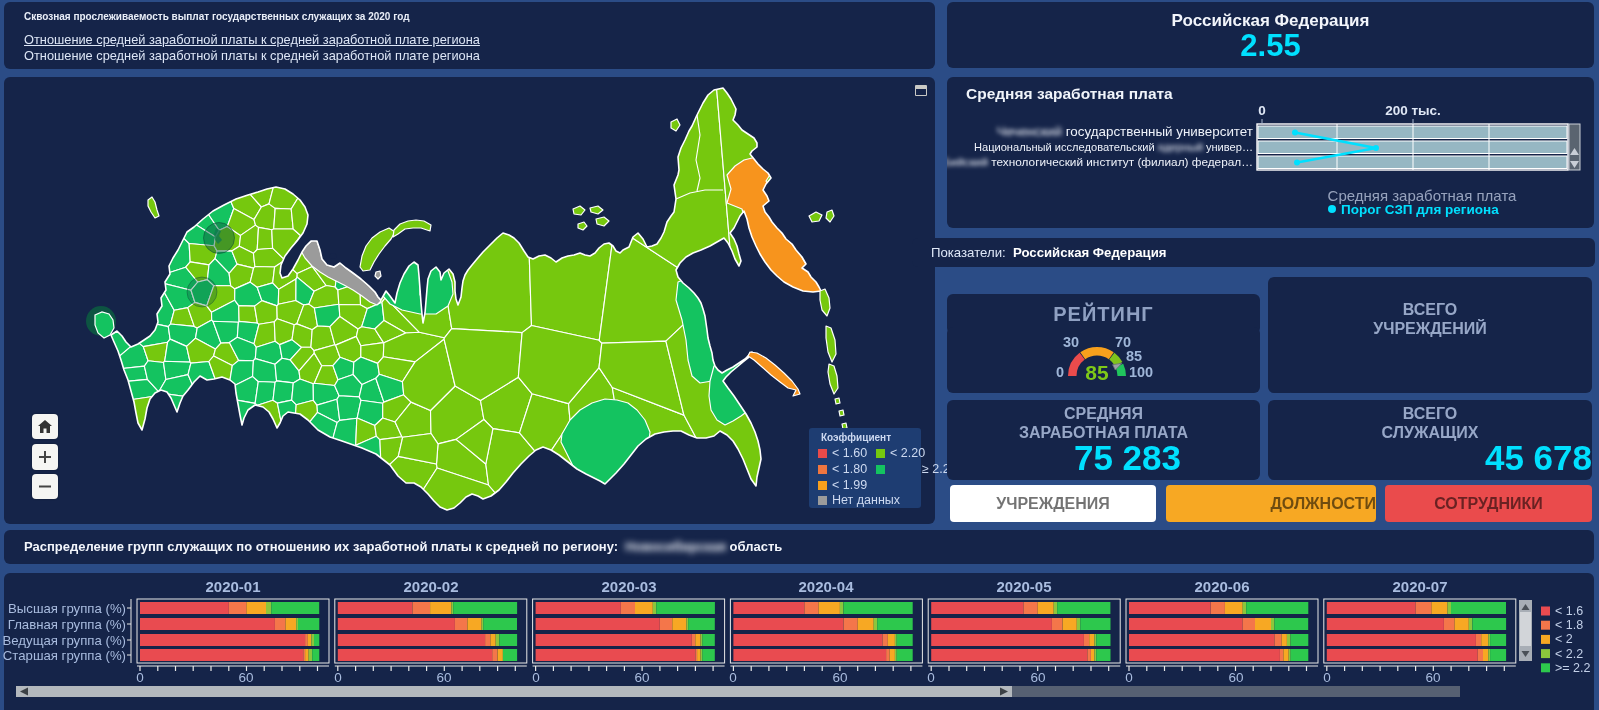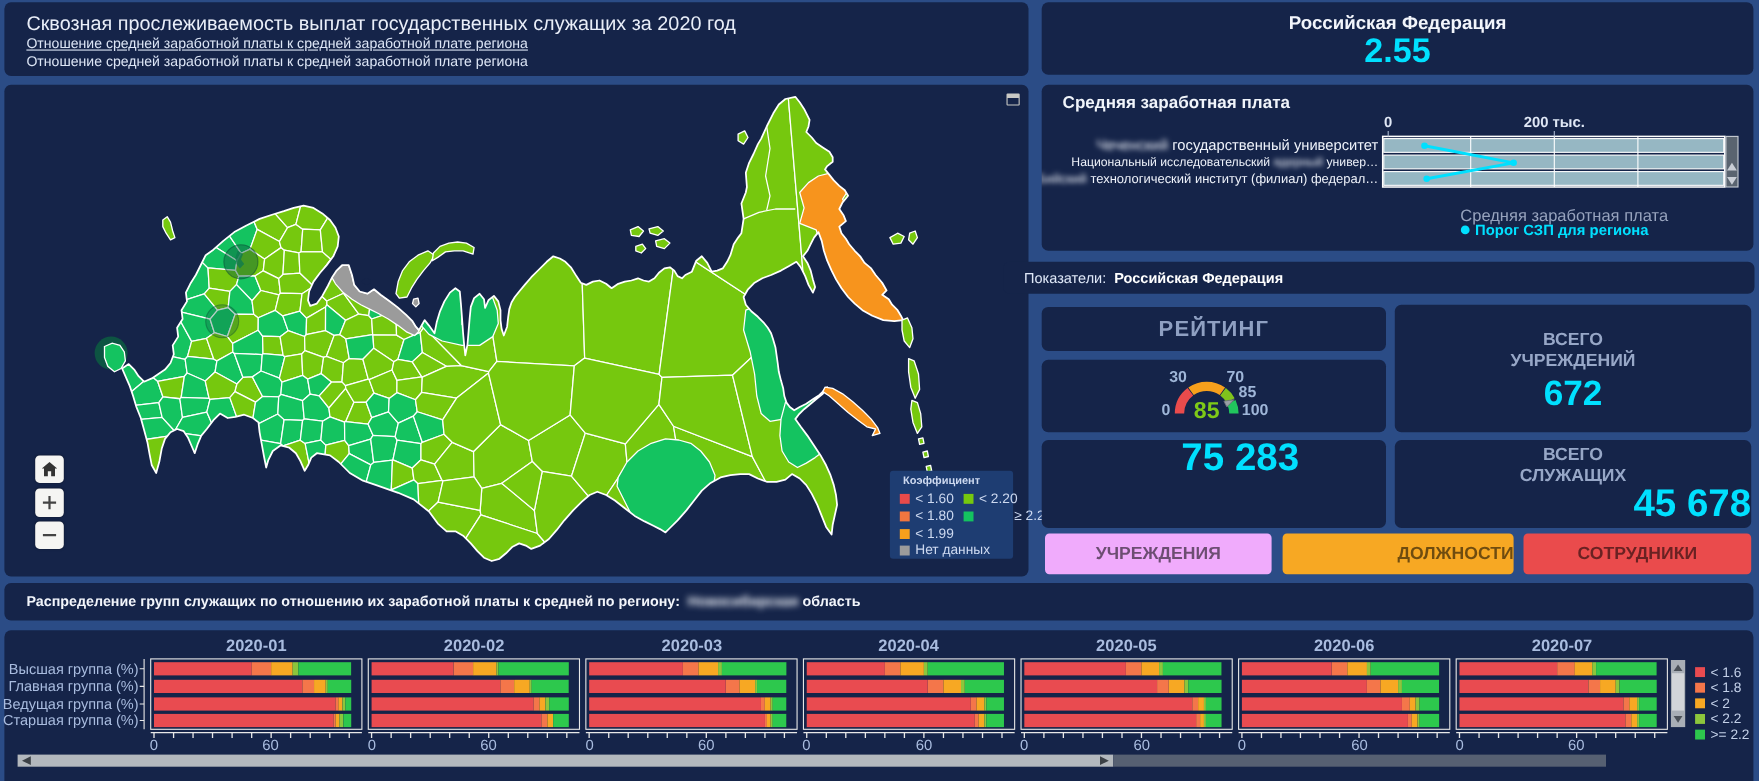--- a/index.html
+++ b/index.html
@@ -5,21 +5,21 @@
   html,body { width:1599px; height:710px; overflow:hidden; background:#2b4c86;
     font-family:"Liberation Sans", sans-serif; }
   .p { position:absolute; background:#152449; border-radius:6px; }
   .abs { position:absolute; white-space:nowrap; }
   .cyan { color:#00e0ff; }
   .blur { filter:blur(3px); }
 </style></head>
 <body>
 
 <div class="p" style="left:4px;top:2px;width:931px;height:67px;">
-  <div class="abs" style="left:20px;top:9px;font-size:18px;font-weight:normal;color:#e9eef8;">Сквозная прослеживаемость выплат государственных служащих за 2020 год</div>
+  <div class="abs" style="left:20px;top:9px;font-size:10px;font-weight:bold;color:#e9eef8;">Сквозная прослеживаемость выплат государственных служащих за 2020 год</div>
   <div class="abs" style="left:20px;top:30px;font-size:12.8px;color:#dde6f6;text-decoration:underline;">Отношение средней заработной платы к средней заработной плате региона</div>
   <div class="abs" style="left:20px;top:46px;font-size:12.8px;color:#dde6f6;">Отношение средней заработной платы к средней заработной плате региона</div>
 </div>
 
 <div class="p" style="left:4px;top:77px;width:931px;height:447px;">
 <svg width="931" height="447" viewBox="0 0 931 447" style="position:absolute;left:0;top:0">
 <defs>
         <clipPath id="rus">
           <path d="M174.0 173.0 L179.0 163.0 L183.0 155.0 L190.0 150.0 L199.0 142.0 L209.0 134.0 L220.0 128.0 L232.0 122.0 L244.0 118.0 L254.0 115.0 L263.0 112.0 L272.0 110.0 L281.0 112.0 L289.0 117.0 L296.0 123.0 L301.0 130.0 L304.0 138.0 L303.0 147.0 L299.0 156.0 L293.0 164.0 L287.0 171.0 L281.0 179.0 L277.0 188.0 L276.0 196.0 L278.0 201.0 L284.0 199.0 L289.0 192.0 L294.0 183.0 L298.0 175.0 L302.0 169.0 L307.0 164.0 L313.0 164.0 L316.0 173.0 L318.0 182.0 L323.0 188.0 L330.0 190.0 L336.0 186.0 L342.0 191.0 L349.0 196.0 L357.0 202.0 L365.0 209.0 L371.0 215.0 L374.0 220.0 L377.0 223.0 L382.0 214.0 L386.0 219.0 L391.0 226.0 L393.0 216.0 L396.0 206.0 L400.0 197.0 L405.0 189.0 L410.0 185.0 L414.0 188.0 L415.0 199.0 L416.0 212.0 L417.0 226.0 L418.0 237.0 L419.0 246.0 L421.0 236.0 L422.0 224.0 L423.0 212.0 L424.0 202.0 L427.0 194.0 L432.0 190.0 L436.0 195.0 L437.0 203.0 L440.0 196.0 L445.0 192.0 L449.0 197.0 L451.0 205.0 L451.0 214.0 L452.0 222.0 L454.0 228.0 L457.0 220.0 L458.0 211.0 L459.0 204.0 L461.0 198.0 L464.0 193.0 L468.0 188.0 L473.0 182.0 L479.0 175.0 L486.0 168.0 L493.0 161.0 L499.0 156.0 L505.0 158.0 L510.0 161.0 L515.0 166.0 L520.0 174.0 L524.0 180.0 L529.0 182.0 L535.0 179.0 L541.0 178.0 L547.0 181.0 L552.0 185.0 L558.0 181.0 L564.0 179.0 L570.0 178.0 L576.0 176.0 L581.0 178.0 L586.0 179.0 L591.0 176.0 L595.0 171.0 L600.0 167.0 L605.0 166.0 L609.0 169.0 L612.0 174.0 L616.0 176.0 L619.0 173.0 L625.0 170.0 L629.0 160.0 L634.0 156.0 L639.0 162.0 L643.0 170.0 L648.0 169.0 L653.0 167.0 L657.0 161.0 L660.0 155.0 L663.0 145.0 L667.0 139.0 L670.0 135.0 L672.0 122.0 L671.0 115.0 L670.0 108.0 L674.0 98.0 L675.0 93.0 L674.0 80.0 L677.0 71.0 L681.0 63.0 L685.0 54.0 L688.0 49.0 L693.0 38.0 L699.0 26.0 L704.0 18.0 L710.0 13.0 L719.0 11.0 L723.0 16.0 L727.0 22.0 L732.0 32.0 L731.0 38.0 L729.0 43.0 L734.0 48.0 L738.0 53.0 L744.0 57.0 L750.0 61.0 L753.0 66.0 L753.0 70.0 L748.0 74.0 L746.0 77.0 L750.0 82.0 L754.0 87.0 L759.0 92.0 L764.0 96.0 L767.0 101.0 L762.0 107.0 L759.0 113.0 L763.0 119.0 L765.0 124.0 L759.0 129.0 L761.0 135.0 L765.0 140.0 L768.0 145.0 L773.0 151.0 L778.0 156.0 L782.0 162.0 L788.0 167.0 L792.0 173.0 L798.0 180.0 L802.0 187.0 L798.0 191.0 L804.0 195.0 L807.0 200.0 L812.0 205.0 L815.0 210.0 L817.0 214.0 L809.0 215.0 L799.0 214.0 L789.0 210.0 L780.0 205.0 L773.0 199.0 L767.0 193.0 L761.0 185.0 L756.0 177.0 L752.0 169.0 L748.0 160.0 L745.0 151.0 L743.0 142.0 L740.0 134.0 L736.0 139.0 L733.0 145.0 L730.0 151.0 L726.0 156.0 L730.0 162.0 L733.0 169.0 L735.0 177.0 L737.0 184.0 L735.0 189.0 L731.0 182.0 L728.0 174.0 L724.0 166.0 L720.0 161.0 L713.0 165.0 L706.0 169.0 L697.0 173.0 L689.0 176.0 L682.0 180.0 L676.0 186.0 L672.0 193.0 L674.0 200.0 L679.0 206.0 L685.0 211.0 L690.0 216.0 L694.0 221.0 L697.0 226.0 L699.0 232.0 L701.0 239.0 L702.0 246.0 L703.0 253.0 L704.0 261.0 L706.0 269.0 L708.0 276.0 L709.0 283.0 L711.0 289.0 L714.0 293.0 L718.0 296.0 L723.0 293.0 L729.0 290.0 L735.0 286.0 L741.0 282.0 L745.0 278.0 L748.0 275.0 L744.0 281.0 L739.0 285.0 L733.0 290.0 L727.0 295.0 L722.0 300.0 L719.0 304.0 L724.0 311.0 L730.0 319.0 L736.0 328.0 L742.0 337.0 L747.0 346.0 L751.0 355.0 L754.0 364.0 L756.0 373.0 L757.0 382.0 L755.0 391.0 L753.0 400.0 L752.0 409.0 L747.0 402.0 L743.0 392.0 L739.0 382.0 L734.0 372.0 L729.0 364.0 L723.0 358.0 L716.0 354.0 L710.0 359.0 L702.0 361.0 L693.0 361.0 L685.0 358.0 L677.0 354.0 L669.0 354.0 L660.0 355.0 L651.0 357.0 L642.0 362.0 L634.0 369.0 L627.0 378.0 L620.0 387.0 L612.0 396.0 L605.0 403.0 L601.0 407.0 L596.0 404.0 L590.0 401.0 L582.0 397.0 L573.0 392.0 L564.0 385.0 L555.0 378.0 L547.0 373.0 L539.0 370.0 L532.0 373.0 L525.0 379.0 L517.0 387.0 L509.0 396.0 L502.0 405.0 L495.0 413.0 L487.0 419.0 L479.0 422.0 L474.0 419.0 L468.0 417.0 L462.0 420.0 L456.0 426.0 L450.0 431.0 L443.0 433.0 L436.0 430.0 L430.0 424.0 L424.0 417.0 L417.0 410.0 L410.0 406.0 L402.0 406.0 L394.0 399.0 L386.0 388.0 L372.0 377.0 L358.0 371.0 L338.0 364.0 L326.0 360.0 L314.0 353.0 L304.0 343.0 L296.0 337.0 L284.0 335.0 L279.0 339.0 L276.0 346.0 L273.0 351.0 L269.0 342.0 L265.0 335.0 L259.0 330.0 L251.0 328.0 L244.0 333.0 L240.0 341.0 L238.0 348.0 L236.0 338.0 L234.0 327.0 L232.0 316.0 L231.0 307.0 L226.0 303.0 L218.0 300.0 L210.0 302.0 L203.0 303.0 L196.0 299.0 L190.0 305.0 L184.0 313.0 L179.0 319.0 L176.0 326.0 L173.0 335.0 L170.0 328.0 L167.0 321.0 L163.0 315.0 L157.0 313.0 L151.0 316.0 L146.0 322.0 L143.0 331.0 L141.0 342.0 L138.0 353.0 L134.0 346.0 L132.0 336.0 L130.0 325.0 L127.0 314.0 L124.0 303.0 L120.0 293.0 L117.0 283.0 L114.0 274.0 L110.0 265.0 L107.0 258.0 L113.0 254.0 L118.0 259.0 L122.0 265.0 L127.0 270.0 L134.0 267.0 L140.0 263.0 L146.0 259.0 L151.0 253.0 L154.0 245.0 L153.0 237.0 L158.0 229.0 L157.0 221.0 L162.0 213.0 L161.0 205.0 L166.0 197.0 L165.0 189.0 L169.0 181.0 Z"></path>
         </clipPath>
@@ -278,21 +278,21 @@
 <text x="1341" y="214" font-size="13.5" font-weight="bold" fill="#00e0ff">Порог СЗП для региона</text>
 </g>
     </svg>
   <div class="abs" style="left:19px;top:8px;font-size:15.5px;font-weight:bold;color:#f0f4fa;">Средняя заработная плата</div>
 </div>
 
 <div class="p" style="left:912px;top:238px;width:683px;height:29px;">
   <div class="abs" style="left:19px;top:7px;font-size:13.2px;color:#dfe8f8;">Показатели:&nbsp; <b style="color:#fff;">Российская Федерация</b></div>
 </div>
 
-<div class="p" style="left:947px;top:279px;width:313px;height:40px;text-align:center;">
+<div class="p" style="left:947px;top:294px;width:313px;height:40px;text-align:center;">
   <div style="margin-top:9px;font-size:20px;font-weight:bold;color:#8fa0c2;letter-spacing:1px;">РЕЙТИНГ</div>
 </div>
 
 <div class="p" style="left:947px;top:327px;width:313px;height:66px;">
 <svg width="313" height="66" viewBox="947 327 313 66" style="position:absolute;left:0;top:0">
 <g font-family="Liberation Sans, sans-serif">
 <path d="M1068.0 376.0 A29 29 0 0 1 1079.6 352.8 L1084.7 359.6 A20.5 20.5 0 0 0 1076.5 376.0 Z" fill="#ea4b4c"></path>
 <path d="M1080.3 352.3 A29 29 0 0 1 1113.7 352.3 L1108.8 359.2 A20.5 20.5 0 0 0 1085.2 359.2 Z" fill="#f7a01c"></path>
 <path d="M1114.4 352.8 A29 29 0 0 1 1122.4 362.0 L1115.0 366.1 A20.5 20.5 0 0 0 1109.3 359.6 Z" fill="#7fc31c"></path>
 <path d="M1123.2 363.7 A29 29 0 0 1 1126.0 376.0 L1117.5 376.0 A20.5 20.5 0 0 0 1115.5 367.3 Z" fill="#21c55d"></path>
@@ -302,33 +302,33 @@
 <text x="1134" y="361" font-size="14.5" font-weight="bold" fill="#9fb6d8" text-anchor="middle">85</text>
 <text x="1141" y="377" font-size="14.5" font-weight="bold" fill="#9fb6d8" text-anchor="middle">100</text>
 <text x="1097" y="380" font-size="21" font-weight="bold" fill="#7ec918" text-anchor="middle">85</text>
 <path d="M1121.9 363.3 L1112.6 364.7 L1115.3 370.0 Z" fill="#9aa0a6" stroke="#6b7076" stroke-width="0.8"></path>
 </g>
     </svg>
 </div>
 
 <div class="p" style="left:1268px;top:277px;width:324px;height:116px;text-align:center;">
   <div style="margin-top:24px;font-size:16px;font-weight:bold;color:#97a7c7;line-height:18.5px;">ВСЕГО<br>УЧРЕЖДЕНИЙ</div>
-  <div class="cyan" style="font-size:32px;font-weight:bold;margin-top:1px;">672</div>
 </div>
 
 <div class="p" style="left:947px;top:400px;width:313px;height:80px;text-align:center;">
+  <div style="margin-top:5px;font-size:16px;font-weight:bold;color:#97a7c7;line-height:18.5px;">СРЕДНЯЯ<br>ЗАРАБОТНАЯ ПЛАТА</div>
   <div class="cyan" style="font-size:35px;font-weight:bold;margin-top:-4px;padding-left:48px;">75 283</div>
 </div>
 
 <div class="p" style="left:1268px;top:400px;width:324px;height:80px;text-align:center;">
   <div style="margin-top:5px;font-size:16px;font-weight:bold;color:#97a7c7;line-height:18.5px;">ВСЕГО<br>СЛУЖАЩИХ</div>
   <div class="cyan" style="font-size:35px;font-weight:bold;margin-top:-4px;text-align:right;">45 678</div>
 </div>
 
-<div class="abs" style="left:950px;top:485px;width:206px;height:37px;background:#f0abfc;border-radius:4px;text-align:center;line-height:37px;font-size:16px;font-weight:bold;color:rgba(0,0,0,0.55);">УЧРЕЖДЕНИЯ</div>
+<div class="abs" style="left:950px;top:485px;width:206px;height:37px;background:#ffffff;border-radius:4px;text-align:center;line-height:37px;font-size:16px;font-weight:bold;color:rgba(0,0,0,0.55);">УЧРЕЖДЕНИЯ</div>
 <div class="abs" style="left:1166px;top:485px;width:210px;height:37px;background:#f7a823;border-radius:4px;text-align:right;line-height:37px;font-size:16px;font-weight:bold;color:rgba(0,0,0,0.55);">ДОЛЖНОСТИ</div>
 <div class="abs" style="left:1385px;top:485px;width:207px;height:37px;background:#ea4b4c;border-radius:4px;text-align:center;line-height:37px;font-size:16px;font-weight:bold;color:rgba(0,0,0,0.55);">СОТРУДНИКИ</div>
 
 <div class="p" style="left:4px;top:530px;width:1590px;height:34px;">
   <div class="abs" style="left:20px;top:9px;font-size:13px;font-weight:bold;color:#f2f5fb;">Распределение групп служащих по отношению их заработной платы к средней по региону:&nbsp; <span class="blur">Новосибирская</span> область</div>
 </div>
 
 <div class="p" style="left:4px;top:573px;width:1590px;height:137px;border-radius:6px 6px 0 0;"></div>
 <svg width="1599" height="137" viewBox="0 573 1599 137" style="position:absolute;left:0;top:573px">
 <g font-family="Liberation Sans, sans-serif">

